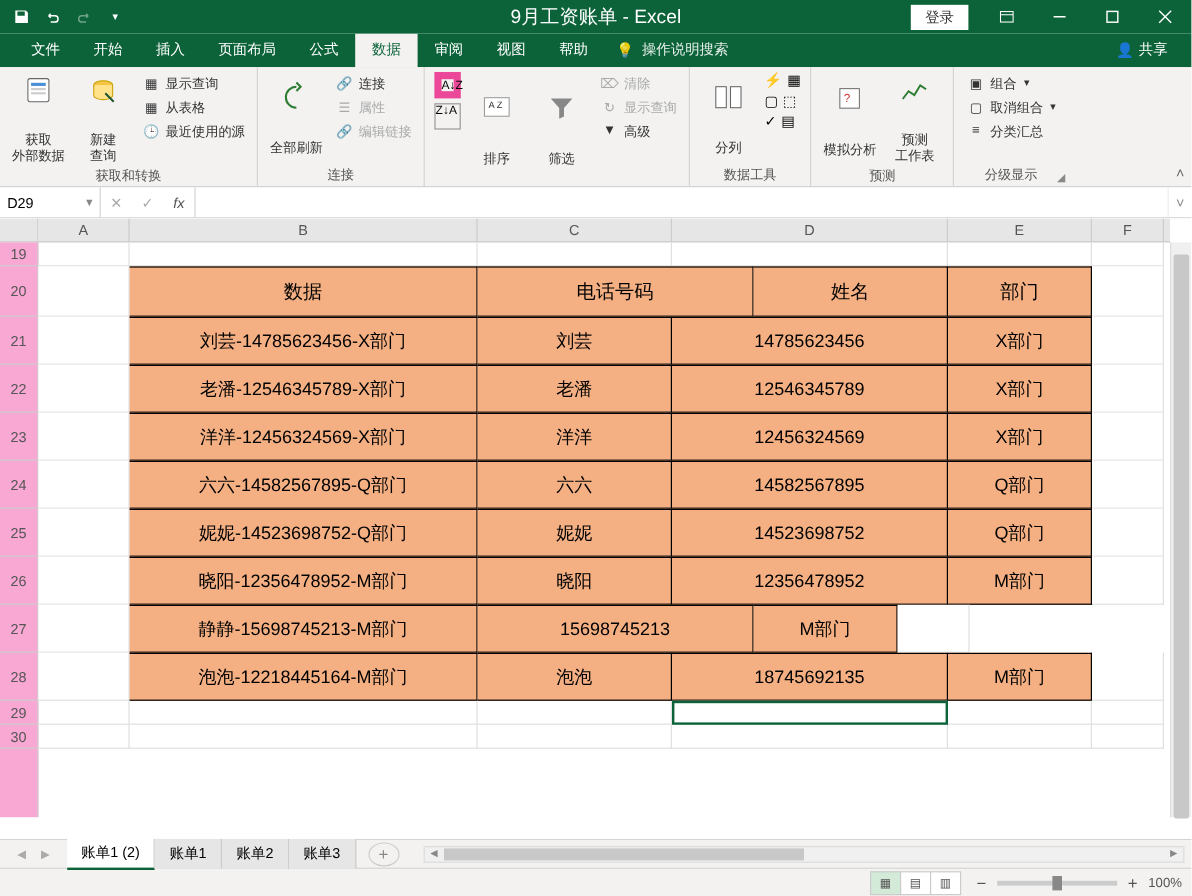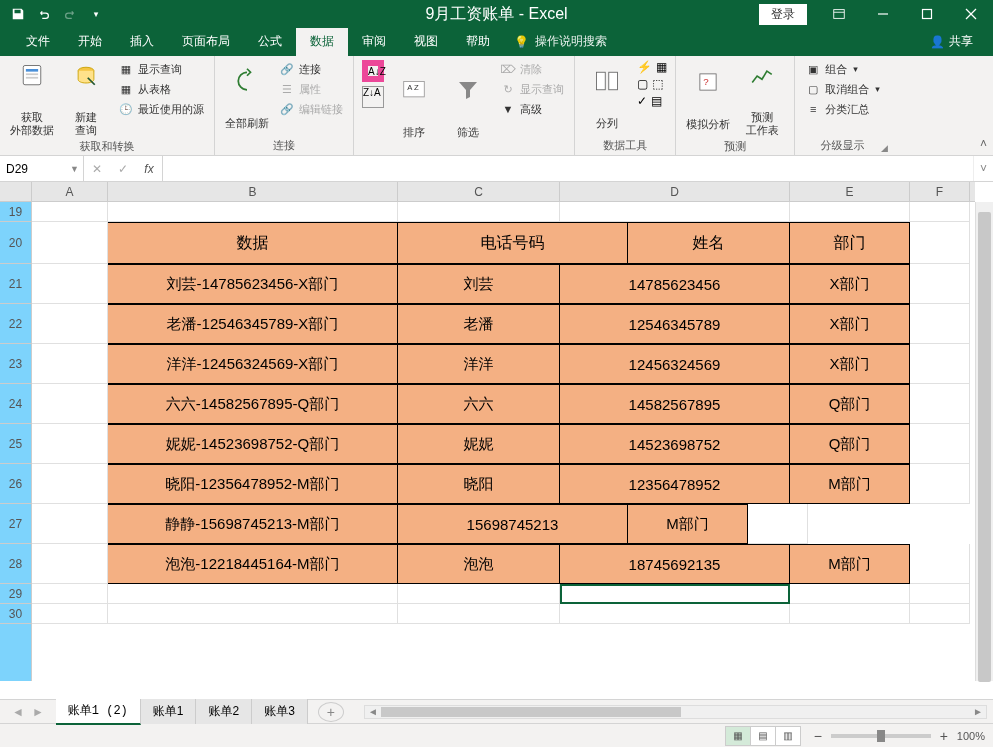--- a/index.html
+++ b/index.html
@@ -45,40 +45,40 @@
 .fx-btns span { width: 26px; text-align: center; color: #aaa; cursor: pointer; }
 .fx-btns .fx-label { font-style: italic; color: #555; }
 .formula-input { flex: 1; padding: 0 6px; display: flex; align-items: center; }
 .formula-expand { width: 20px; display: flex; align-items: center; justify-content: center; color: #888; border-left: 1px solid #eee; cursor: pointer; }
 
 
 .grid-wrap { position: relative; height: calc(747px - 28px - 28px - 100px - 26px - 24px - 24px); overflow: hidden; background: #fff; }
 .corner { position: absolute; left: 0; top: 0; width: 32px; height: 20px; background: #e6e6e6; border-right: 1px solid #ccc; border-bottom: 1px solid #ccc; }
 .col-headers { position: absolute; left: 32px; top: 0; right: 18px; height: 20px; display: flex; background: #e6e6e6; border-bottom: 1px solid #ccc; }
 .col-h { border-right: 1px solid #ccc; text-align: center; font-size: 12px; color: #555; line-height: 20px; }
-.row-headers { position: absolute; left: 0; top: 20px; width: 32px; bottom: 18px; background: #7dd3fc; border-right: 1px solid #ccc; }
+.row-headers { position: absolute; left: 0; top: 20px; width: 32px; bottom: 18px; background: #f9a8d4; border-right: 1px solid #ccc; }
 .row-h { height: 20px; border-bottom: 1px solid #ccc; text-align: center; font-size: 12px; color: #555; line-height: 20px; }
 .cells { position: absolute; left: 32px; top: 20px; right: 18px; bottom: 18px; }
 .cell-row { display: flex; }
 .cell { border-right: 1px solid #e0e0e0; border-bottom: 1px solid #e0e0e0; height: 20px; font-size: 12px; display: flex; align-items: center; padding: 0 4px; overflow: hidden; }
 .data-row .cell, .header-data-row .cell { background: #f4b083; border-right: 1px solid #000; border-bottom: 1px solid #000; border-top: 1px solid #000; justify-content: center; font-size: 15px; }
 .header-data-row .cell { height: 42px; font-size: 16px; }
 .data-row .cell { height: 40px; }
 .data-row .cell:first-child, .header-data-row .cell:first-child { border-left: 1px solid #000; }
 .selected-cell { border: 2px solid #0c6339 !important; position: relative; z-index: 2; background: #fff; }
 .vscroll { position: absolute; right: 0; top: 20px; width: 18px; bottom: 18px; background: #f0f0f0; border-left: 1px solid #ddd; }
 .vscroll-thumb { position: absolute; left: 2px; right: 2px; top: 10px; height: 470px; background: #c8c8c8; border-radius: 2px; }
 
 
 .sheet-tabs-row { height: 24px; background: #f3f2f1; border-top: 1px solid #d4d4d4; display: flex; align-items: center; }
 .sheet-nav { display: flex; gap: 8px; padding: 0 12px; color: #aaa; }
 .sheet-nav span { cursor: pointer; }
 .sheet-tabs { display: flex; align-items: center; }
 .sheet-tab { padding: 4px 12px; font-size: 12px; border-right: 1px solid #ccc; background: #e6e6e6; cursor: pointer; }
-.sheet-tab.active { background: #fff; border-bottom: 2px solid #0c6339; font-family: Liberation Mono, monospace; }
+.sheet-tab.active { background: #fff; border-bottom: 2px solid #0c6339; }
 .new-sheet { width: 26px; height: 20px; display: flex; align-items: center; justify-content: center; color: #888; cursor: pointer; border: 1px solid #ccc; border-radius: 50%; margin-left: 10px; font-size: 14px; }
 .hscroll-area { flex: 1; margin-left: 20px; margin-right: 6px; position: relative; height: 14px; background: #f0f0f0; border: 1px solid #ddd; display: flex; align-items: center; }
 .hscroll-arrow { width: 16px; text-align: center; color: #888; font-size: 10px; cursor: pointer; }
 .hscroll-track { flex: 1; position: relative; height: 100%; }
 .hscroll-thumb { position: absolute; left: 0; width: 300px; top: 1px; bottom: 1px; background: #c8c8c8; }
 
 
 .statusbar { height: 24px; background: #f3f2f1; border-top: 1px solid #d4d4d4; display: flex; align-items: center; padding: 0 8px; font-size: 11px; color: #555; }
 .view-btns { margin-left: auto; display: flex; gap: 0; }
 .view-btn { width: 26px; height: 20px; border: 1px solid #ccc; display: flex; align-items: center; justify-content: center; cursor: pointer; background: #fff; font-size: 10px; margin-left: -1px; }

